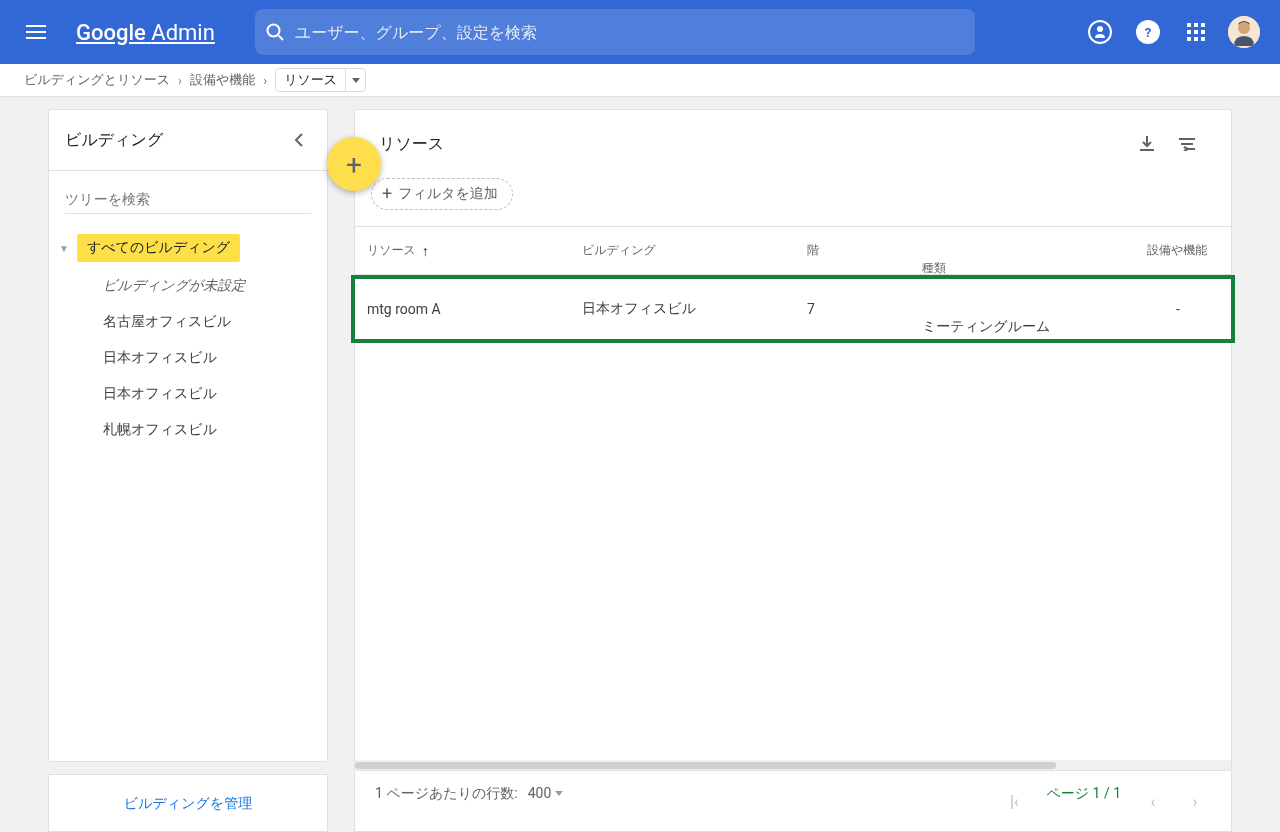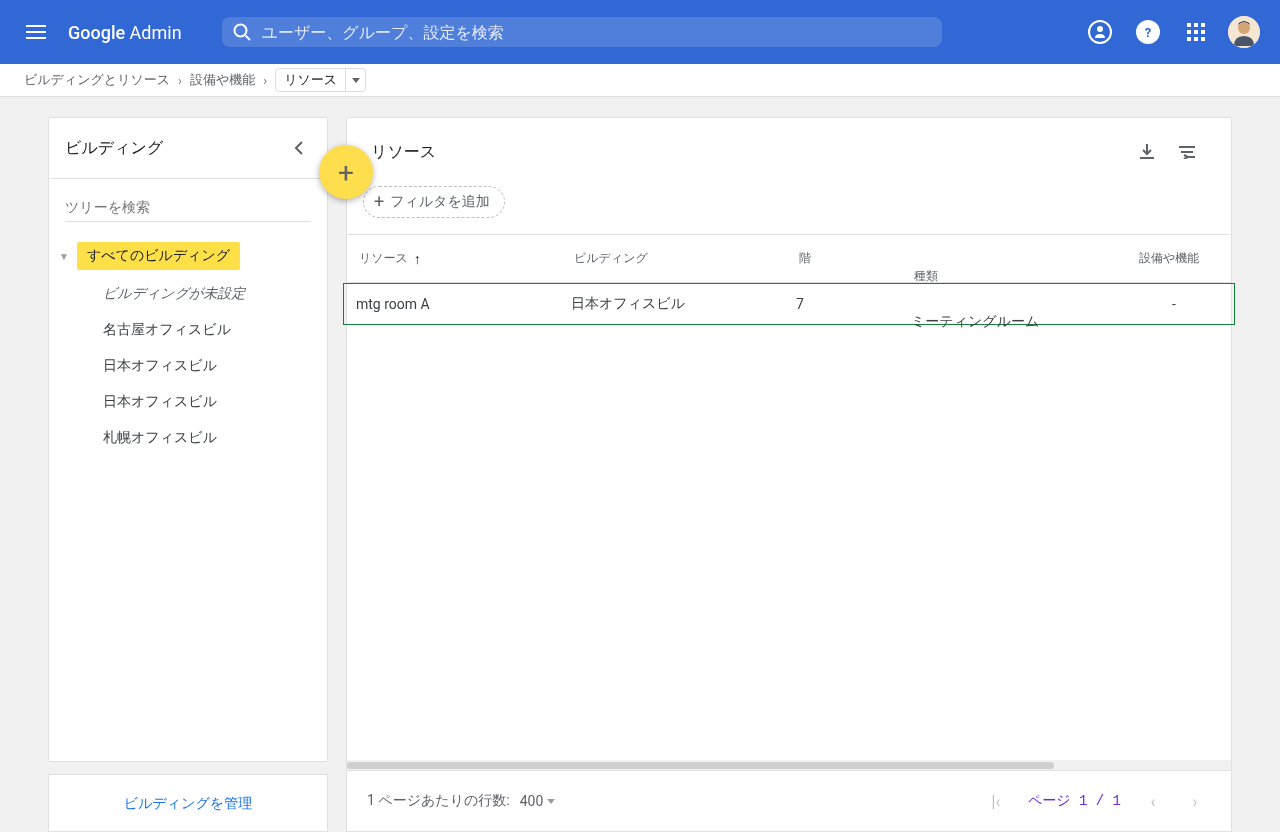--- a/index.html
+++ b/index.html
@@ -5,43 +5,43 @@
 * { margin: 0; padding: 0; box-sizing: border-box; font-family: Roboto, Arial, sans-serif; }
 body { background: #fff; width: 1280px; height: 832px; overflow: hidden; }
 
 
 .header { height: 64px; background: #3268D5; display: flex; align-items: center; padding: 0 12px; color: #fff; }
 .menu-btn { width: 48px; height: 48px; display: flex; align-items: center; justify-content: center; cursor: pointer; }
 .menu-icon { width: 20px; height: 2px; background: #fff; position: relative; }
 .menu-icon::before, .menu-icon::after { content: ''; position: absolute; width: 20px; height: 2px; background: #fff; left: 0; }
 .menu-icon::before { top: -6px; }
 .menu-icon::after { top: 6px; }
-.logo { font-size: 18px; font-weight: 400; margin-left: 8px; margin-right: 40px; }
+.logo { font-size: 22px; font-weight: 400; margin-left: 16px; margin-right: 40px; text-decoration: underline; }
 .logo b { font-weight: 500; }
-.search-box { flex: 0 0 720px; height: 30px; background: rgba(255,255,255,0.15); border-radius: 8px; display: flex; align-items: center; padding: 0 8px; }
+.search-box { flex: 0 0 720px; height: 46px; background: rgba(255,255,255,0.15); border-radius: 8px; display: flex; align-items: center; padding: 0 8px; }
 .search-box input { flex: 1; background: transparent; border: none; color: #fff; font-size: 16px; padding: 0 8px; outline: none; }
 .search-box input::placeholder { color: rgba(255,255,255,0.85); }
 .header-spacer { flex: 1; }
 .header-icon { width: 48px; height: 48px; display: flex; align-items: center; justify-content: center; cursor: pointer; }
 .circle-icon { width: 24px; height: 24px; border: 2px solid #fff; border-radius: 50%; display: flex; align-items: center; justify-content: center; font-size: 13px; font-weight: bold; }
 .apps-grid { width: 18px; height: 18px; display: grid; grid-template-columns: repeat(3,4px); grid-template-rows: repeat(3,4px); gap: 3px; }
 .apps-grid span { background: #fff; }
 .avatar { width: 32px; height: 32px; border-radius: 50%; background: #F5E6D3; display:flex; align-items:center; justify-content:center; overflow:hidden; }
 .avatar svg { width: 32px; height: 32px; }
 
 
 .breadcrumb { height: 33px; border-bottom: 1px solid #e0e0e0; display: flex; align-items: center; padding: 0 24px; font-size: 13px; color: #5f6368; gap: 8px; }
 .crumb { cursor: pointer; }
 .crumb-sep { color: #757575; }
 .crumb-current-wrap { display: inline-flex; align-items: center; border: 1px solid #dadce0; border-radius: 4px; height: 24px; }
 .crumb-current { padding: 0 8px; color: #202124; }
 .crumb-dd { border-left: 1px solid #dadce0; width: 20px; height: 100%; display: flex; align-items: center; justify-content: center; cursor: pointer; }
 
 
-.main { display: flex; gap: 18px; padding: 20px 48px 0 48px; height: 735px; background: #f1f1f1; }
+.main { display: flex; gap: 26px; padding: 12px 48px 0 48px; height: 735px; background: #f1f1f1; }
 
 
 .sidebar { width: 280px; display: flex; flex-direction: column; gap: 12px; }
 .sidebar-card { background: #fff; border: 1px solid #e0e0e0; border-radius: 2px; }
 .sidebar-header { display: flex; align-items: center; justify-content: space-between; padding: 18px 16px; border-bottom: 1px solid #e0e0e0; }
 .sidebar-title { font-size: 16px; color: #202124; }
 .collapse-btn { width: 24px; height: 24px; display: flex; align-items: center; justify-content: center; cursor: pointer; color: #5f6368; }
 .tree-search { padding: 14px 16px 8px 16px; }
 .tree-search input { width: 100%; border: none; border-bottom: 1px solid #e0e0e0; padding: 6px 0; font-size: 14px; color: #9e9e9e; outline: none; }
 .tree { padding: 6px 0 20px 0; }
@@ -65,37 +65,37 @@
 .filter-chip .plus { font-size: 18px; line-height: 1; }
 
 
 .table-head { display: flex; padding: 0 12px; height: 48px; align-items: center; border-bottom: 1px solid #e0e0e0; font-size: 12px; color: #5f6368; }
 .col-res { width: 215px; display:flex; align-items:center; gap:6px; }
 .col-bld { width: 225px; }
 .col-flr { width: 115px; }
 .col-typ { width: 225px; margin-top: 36px; }
 .col-feat { flex: 1; padding-right: 10px; }
 .sort-arrow { font-size: 14px; color: #202124; }
-.table-row { display: flex; padding: 0 12px; height: 42px; align-items: center; font-size: 14px; color: #3c4043; border: 1px solid #15803d; margin: 0 -4px; }
+.table-row { display: flex; padding: 0 12px; height: 68px; align-items: center; font-size: 14px; color: #3c4043; border: 4px solid #15803d; margin: 0 -4px; }
 .table-row .col-feat { text-align: center; }
 
 
 .fab { position: absolute; left: -28px; top: 27px; width: 54px; height: 54px; background: #FFDE4D; border-radius: 50%; display: flex; align-items: center; justify-content: center; color: #5f6368; font-size: 28px; box-shadow: 0 2px 6px rgba(0,0,0,0.3); cursor: pointer; z-index: 10; }
 
 
 .hscroll { height: 10px; background: #f1f1f1; position: relative; }
 .hscroll-thumb { position: absolute; left: 0; top: 2px; height: 7px; width: 80%; background: #d0d0d0; border-radius: 3px; }
 
 
-.pagination { background: #fff; border: 1px solid #e0e0e0; border-top: none; display: flex; align-items: center; padding: 14px 20px; font-size: 14px; color: #5f6368; gap: 10px; }
+.pagination { background: #fff; border: 1px solid #e0e0e0; border-top: none; display: flex; align-items: flex-start; padding: 14px 20px; font-size: 14px; color: #5f6368; gap: 10px; }
 .pag-label { }
 .pag-select { display: flex; align-items: center; gap: 4px; cursor: pointer; }
 .pag-spacer { flex: 1; }
 .pag-btn { width: 32px; height: 32px; display: flex; align-items: center; justify-content: center; color: #bdbdbd; cursor: pointer; font-size: 16px; }
-.pag-info { color: #6d28d9; margin: 0 6px; font-family: Liberation Mono, monospace; }
+.pag-info { color: #15803d; margin: 0 6px; }
 
 svg { display: block; }
 </style>
 </head>
 <body>
 
 <div class="header">
   <div class="menu-btn">
     <div class="menu-icon"></div>
   </div>

